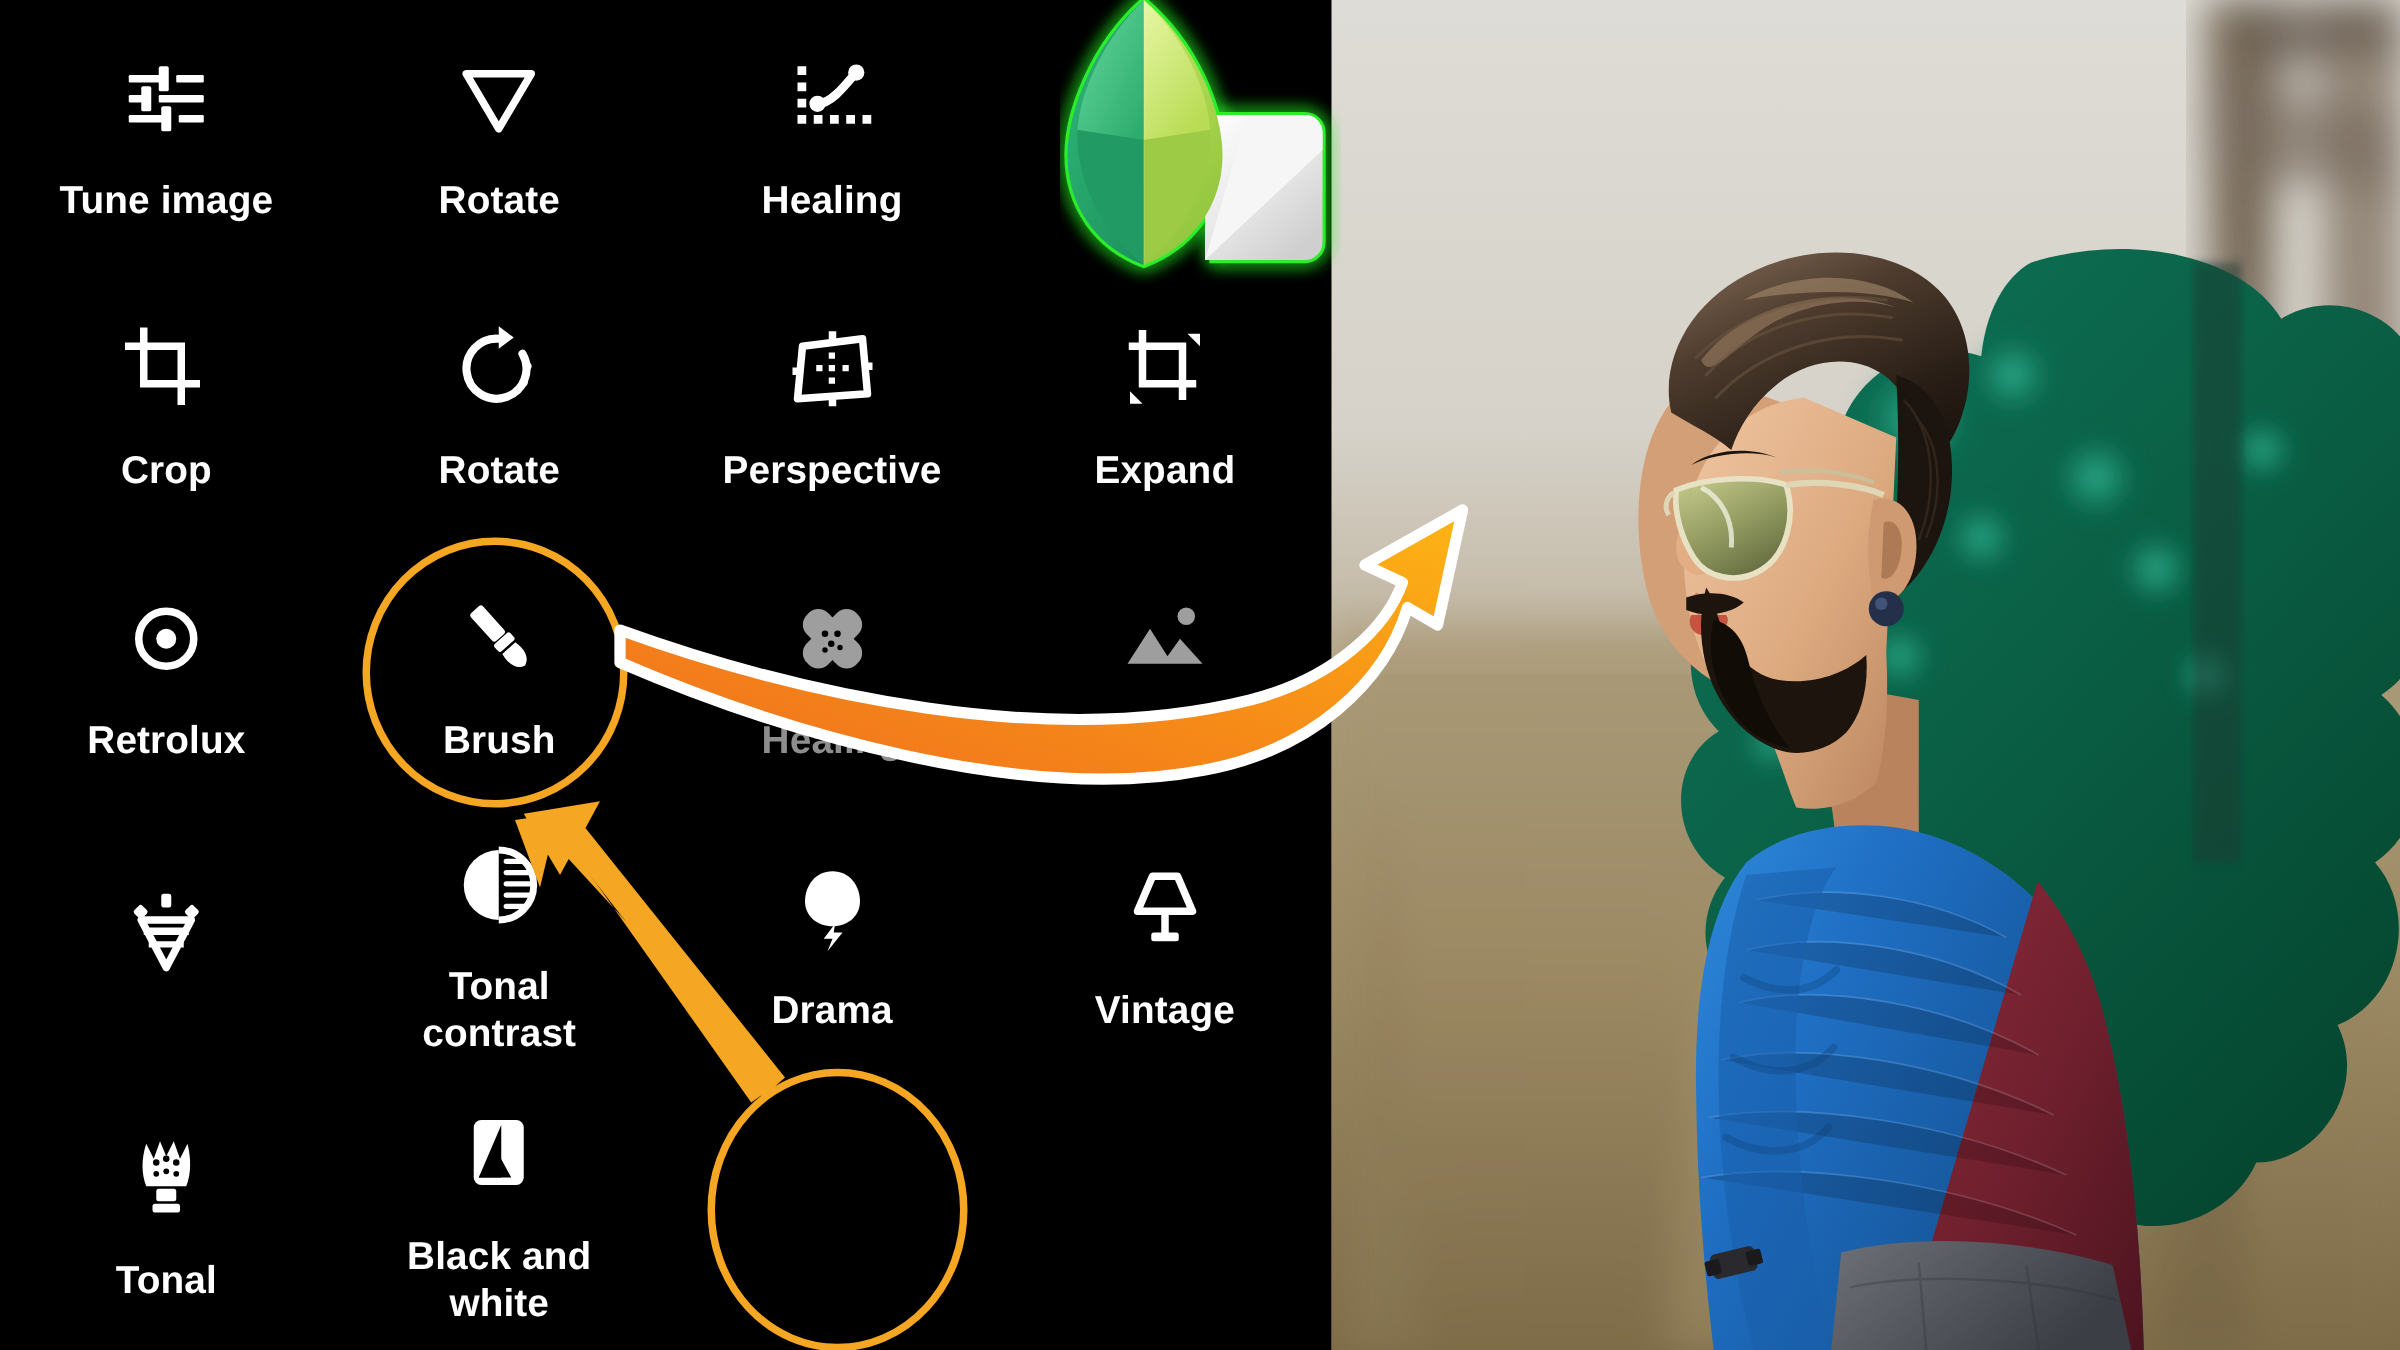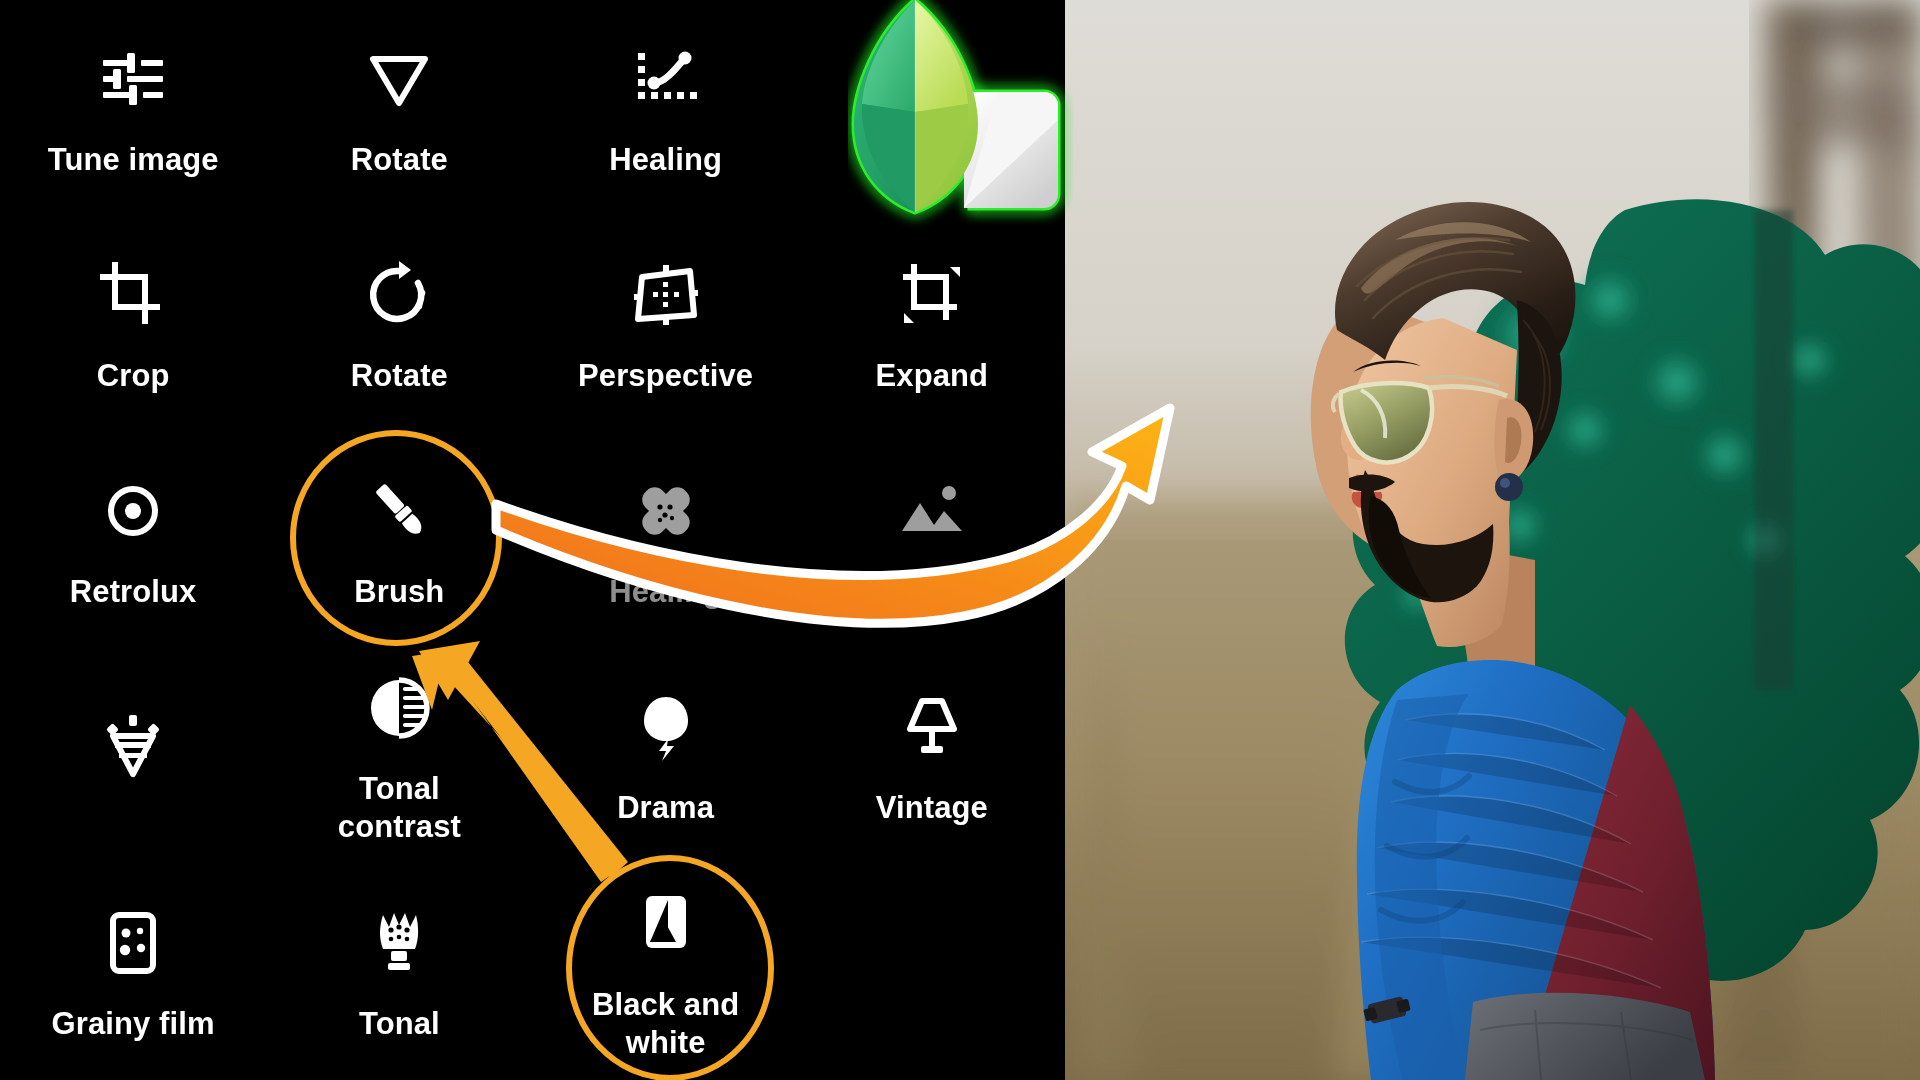--- a/index.html
+++ b/index.html
@@ -505,34 +505,20 @@
         <span class="tool-icon">
           <svg width="76" height="76" viewBox="0 0 76 76">
             <path d="M28 12 H48 L60 40 H16 Z" fill="none" stroke="#fff" stroke-width="6" stroke-linejoin="round"></path>
             <rect x="35" y="42" width="6" height="16" fill="#fff"></rect>
             <rect x="27" y="57" width="22" height="7" rx="2" fill="#fff"></rect>
           </svg>
         </span>
         <span class="tool-label">Vintage</span>
       </div>
 
-      <div class="tool-cell">
-        <span class="tool-icon">
-          <svg width="76" height="76" viewBox="0 0 76 76">
-            <rect x="18" y="10" width="40" height="56" rx="6" fill="none" stroke="#fff" stroke-width="6"></rect>
-            <g fill="#fff">
-              <circle cx="31" cy="28" r="4.5"></circle>
-                <circle cx="45" cy="26" r="3.2"></circle>
-              <circle cx="30" cy="45" r="5.2"></circle>
-                <circle cx="46" cy="43" r="4.2"></circle>
-            </g>
-          </svg>
-        </span>
-        <span class="tool-label">Grainy film</span>
-      </div>
 
 
       <div class="tool-cell">
         <span class="tool-icon">
           <svg width="76" height="76" viewBox="0 0 76 76" fill="#fff">
             <path d="M22 10 L28 22 L33 8 L38 20 L44 8 L49 22 L55 10
                      C 58 22 58 34 54 44 L22 44 C 18 34 18 22 22 10 Z"></path>
             <rect x="30" y="46" width="16" height="10" rx="2"></rect>
             <rect x="27" y="58" width="22" height="7" rx="2"></rect>
             <g fill="#000">

